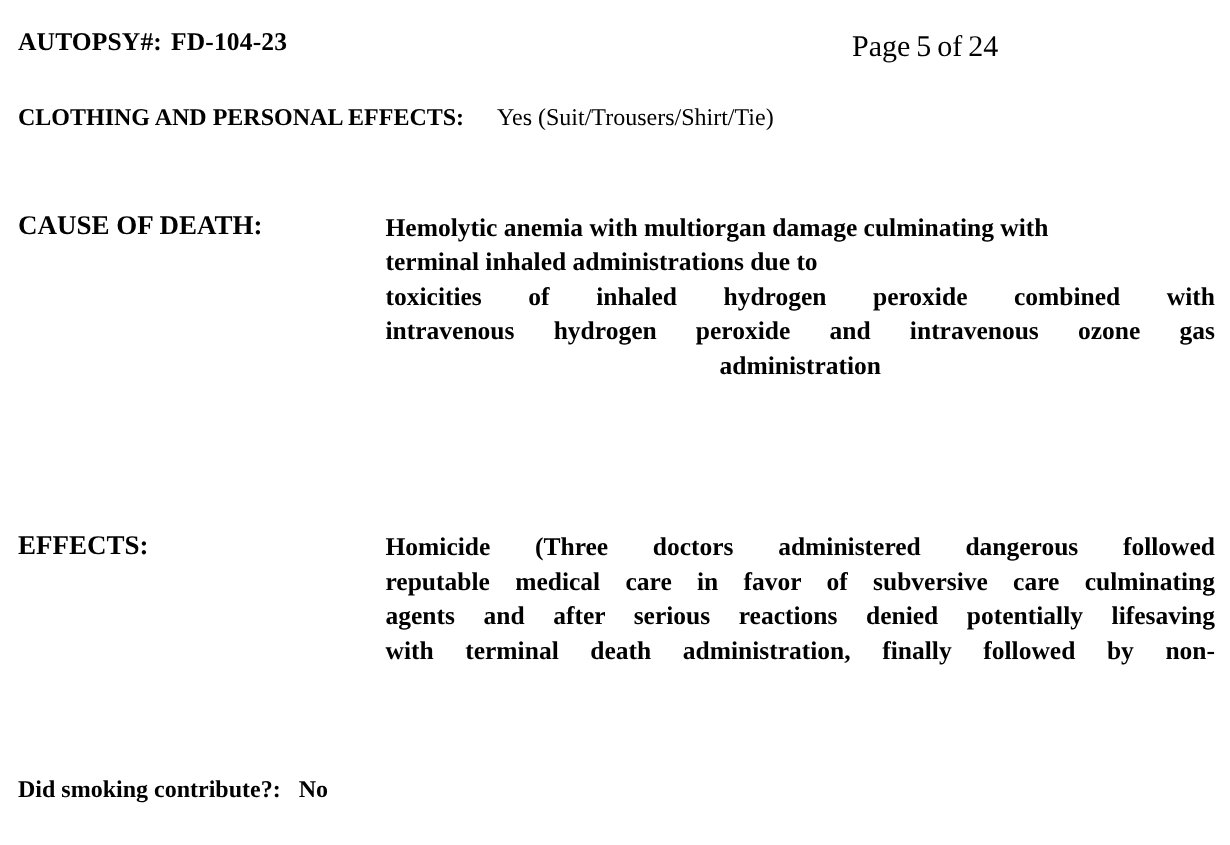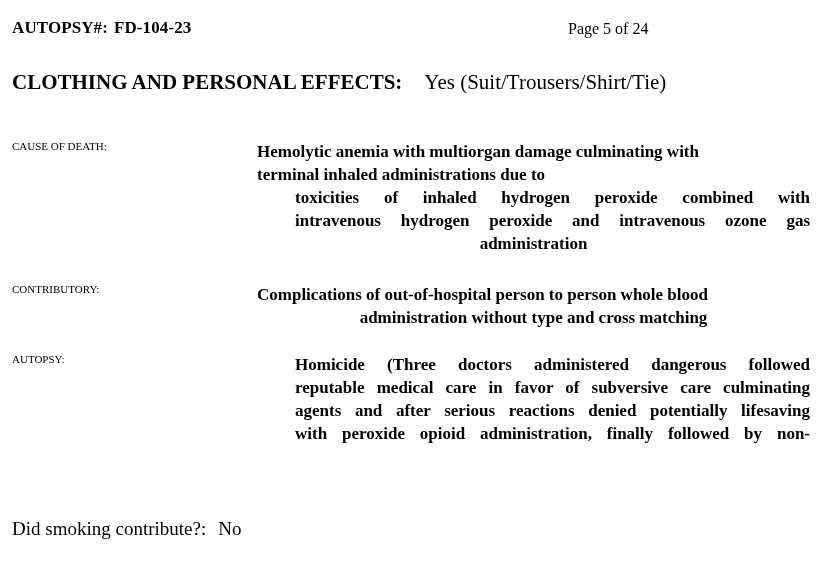--- a/index.html
+++ b/index.html
@@ -37,90 +37,89 @@
     font-size: 17px;
     font-weight: bold;
     letter-spacing: 0.1px;
     white-space: nowrap;
   }
   .doc-id .label { margin-right: 6px; }
   .page-num {
     position: absolute;
     left: 556px;
     top: 2px;
-    font-size: 16px;
+    font-size: 20px;
     font-weight: normal;
     white-space: nowrap;
     text-align: right;
   }
   .page-num span { margin-right: 4px; }
 
   
   .clothing-row {
     position: absolute;
     top: 70px;
     left: 12px;
     right: 12px;
-    font-size: 21px;
+    font-size: 16px;
     white-space: nowrap;
   }
   .clothing-row .lbl {
     font-weight: bold;
   }
   .clothing-row .val {
     font-weight: normal;
     margin-left: 22px;
   }
 
   
   .field {
     position: absolute;
     left: 12px;
     right: 10px;
   }
   .field .lbl {
     position: absolute;
     left: 0;
     top: 0;
-    font-size: 11px;
-    font-weight: normal;
+    font-size: 18px;
+    font-weight: bold;
     white-space: nowrap;
   }
   .field .val {
     margin-left: 245px;
     font-size: 17px;
     font-weight: bold;
     line-height: 23px;
   }
   .val .line {
     display: block;
     font-family: Liberation Serif, serif;
   }
   .val .just {
     display: block;
     text-align: justify;
     text-align-last: justify;
-    margin-left: 38px;
   }
   .val .lastline {
     display: block;
     text-align: center;
   }
 
   #field-cause { top: 140px; }
   #field-contrib { top: 283px; }
   #field-manner { top: 353px; }
 
   
   .smoking-row {
     position: absolute;
     top: 518px;
     left: 12px;
-    font-size: 19px;
-    font-weight: normal;
+    font-size: 16px;
+    font-weight: bold;
     white-space: nowrap;
   }
   .smoking-row .val { margin-left: 12px; }
 </style>
 </head>
 <body>
 
 <div class="page">
 
   <div class="header-row">
@@ -140,35 +139,28 @@
     <div class="lbl">CAUSE OF DEATH:</div>
     <div class="val">
       <span class="line">Hemolytic anemia with multiorgan damage culminating with</span>
       <span class="line">terminal inhaled administrations due to</span>
       <span class="just">toxicities of inhaled hydrogen peroxide combined with</span>
       <span class="just">intravenous hydrogen peroxide and intravenous ozone gas</span>
       <span class="lastline">administration</span>
     </div>
   </div>
 
-  <div class="field" id="field-contrib">
-    <div class="lbl">CONTRIBUTORY:</div>
-    <div class="val">
-      <span class="line">Complications of out-of-hospital person to person whole blood</span>
-      <span class="lastline">administration without type and cross matching</span>
-    </div>
-  </div>
 
   <div class="field" id="field-manner">
-    <div class="lbl">AUTOPSY:</div>
+    <div class="lbl">EFFECTS:</div>
     <div class="val">
       <span class="just">Homicide (Three doctors administered dangerous followed</span>
       <span class="just">reputable medical care in favor of subversive care culminating</span>
       <span class="just">agents and after serious reactions denied potentially lifesaving</span>
-      <span class="just">with peroxide opioid administration, finally followed by non-</span>
+      <span class="just">with terminal death administration, finally followed by non-</span>
     </div>
   </div>
 
   <div class="smoking-row">
     <span class="lbl">Did smoking contribute?:</span><span class="val">No</span>
   </div>
 
 </div>
 
 </body></html>

